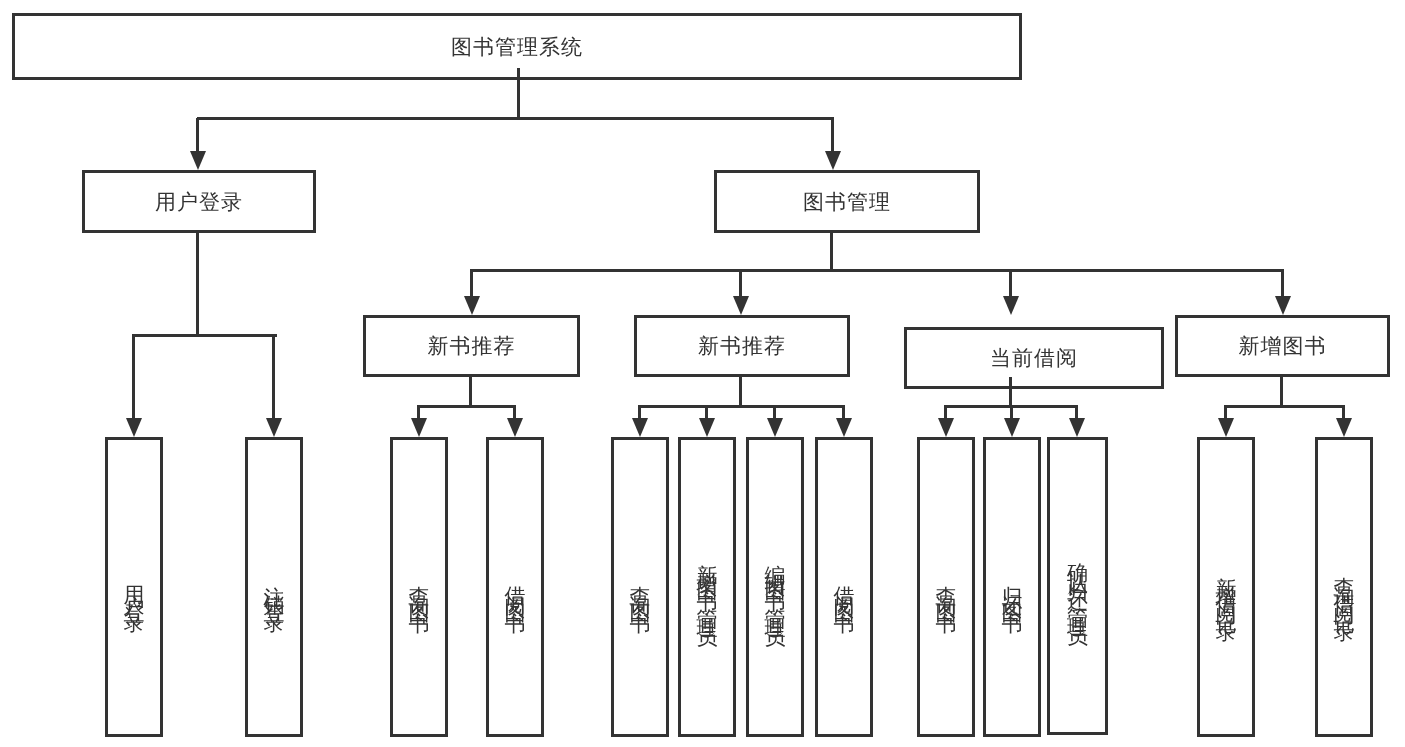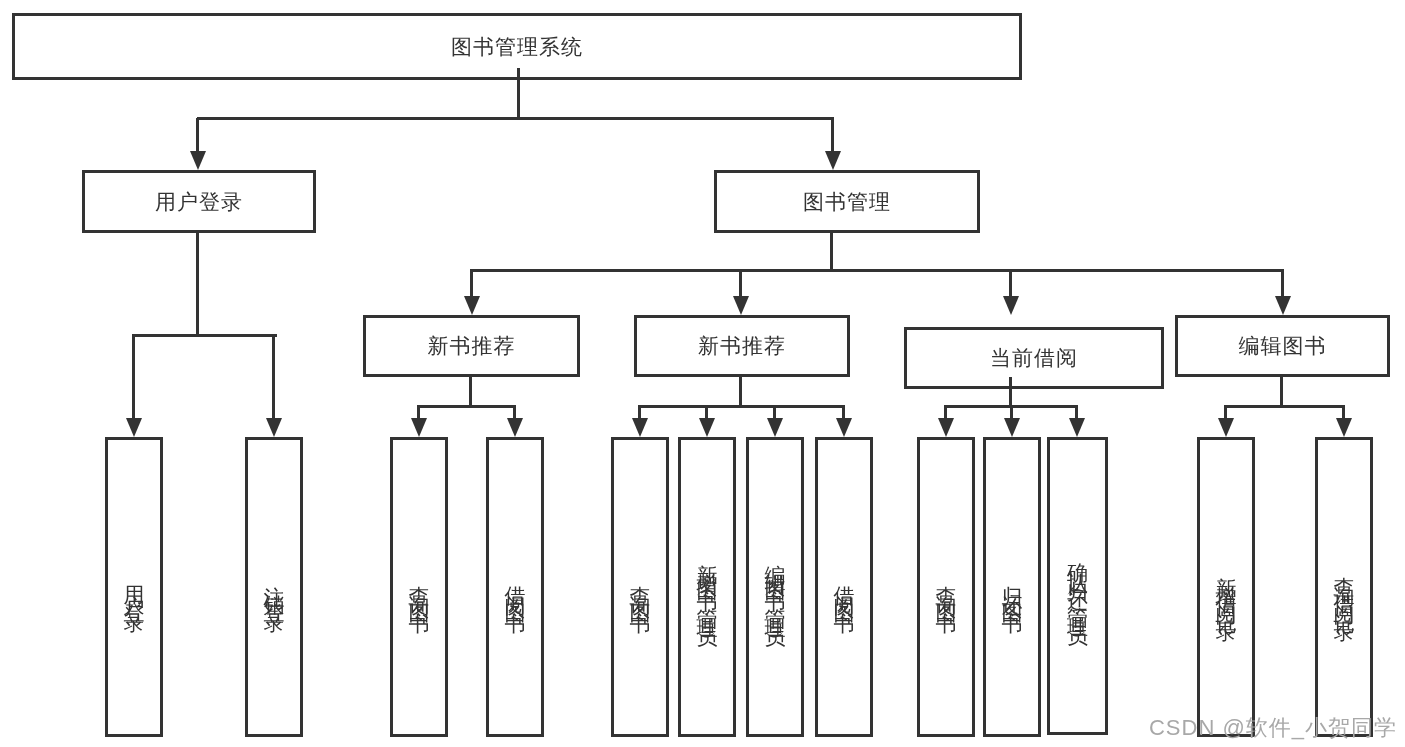--- a/index.html
+++ b/index.html
@@ -83,21 +83,21 @@
 
   <div class="node" style="left:634px;top:315px;width:216px;height:62px;">
     <span>新书推荐</span>
   </div>
 
   <div class="node" style="left:904px;top:327px;width:260px;height:62px;">
     <span>当前借阅</span>
   </div>
 
   <div class="node" style="left:1175px;top:315px;width:215px;height:62px;">
-    <span>编辑图书</span>
+    <span>新增图书</span>
   </div>
 
   <div class="leaf" style="left:105px;top:437px;width:58px;height:300px;">
     <span class="vtext">用户登录</span>
   </div>
   <div class="leaf" style="left:245px;top:437px;width:58px;height:300px;">
     <span class="vtext">注销登录</span>
   </div>
 
   <div class="leaf" style="left:390px;top:437px;width:58px;height:300px;">
@@ -189,15 +189,14 @@
   <div class="vl" style="left:1075px;top:406px;height:14px;"></div>
   <div class="ah" style="left:1069px;top:418px;"></div>
 
   <div class="vl" style="left:1280px;top:377px;height:29px;"></div>
   <div class="hl" style="left:1224px;top:405px;width:121px;"></div>
   <div class="vl" style="left:1224px;top:406px;height:14px;"></div>
   <div class="ah" style="left:1218px;top:418px;"></div>
   <div class="vl" style="left:1342px;top:406px;height:14px;"></div>
   <div class="ah" style="left:1336px;top:418px;"></div>
 
-  <div class="watermark">CSDN @软件_小贺同学</div>
 
 </div>
 
 </body></html>

